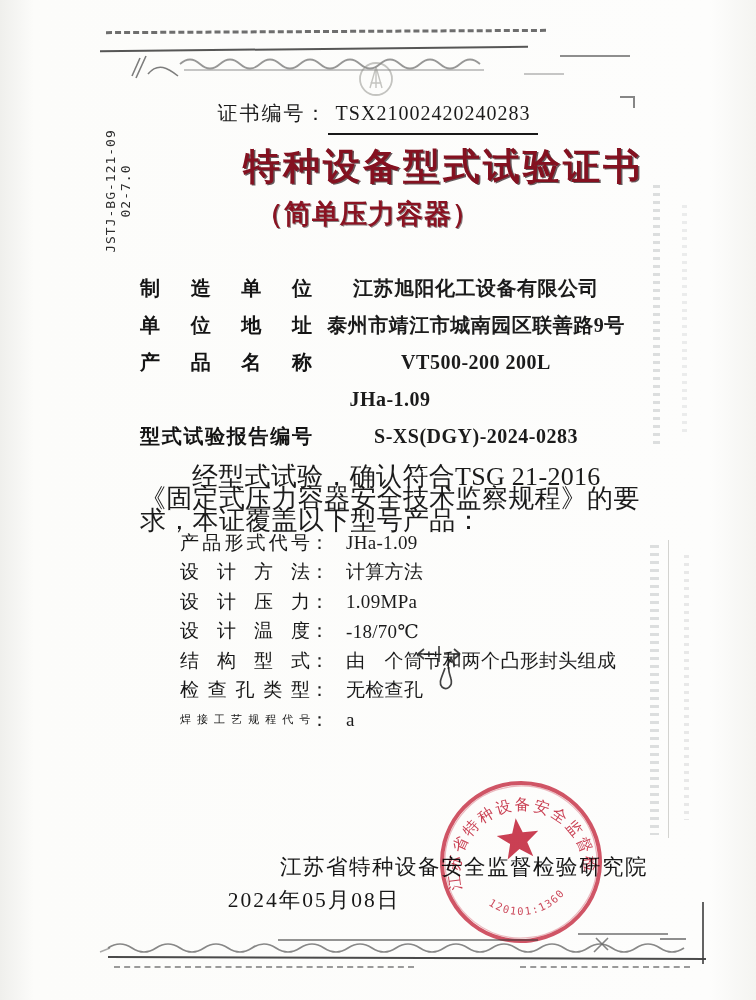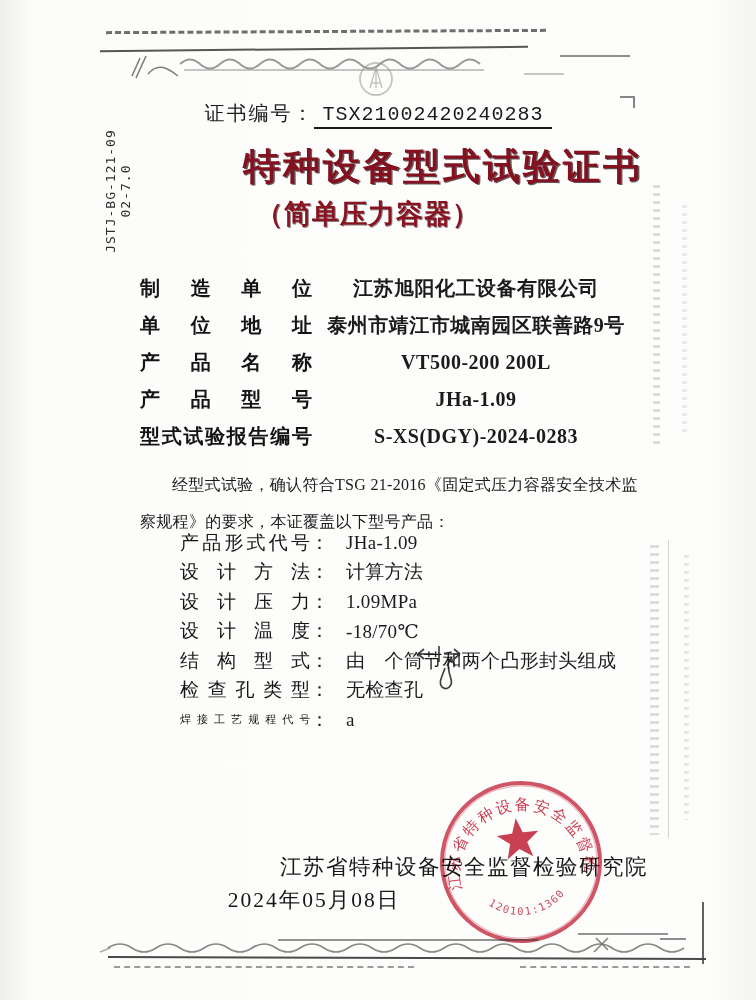--- a/index.html
+++ b/index.html
@@ -30,36 +30,36 @@
     opacity:.28; filter:blur(.5px); }
   .bleed.a { left:653px; top:185px; width:7px; height:262px; }
   .bleed.b { left:650px; top:545px; width:9px; height:290px; }
   .bleed.c { left:684px; top:555px; width:5px; height:265px; opacity:.18; }
   .bleed.d { left:682px; top:205px; width:5px; height:230px; opacity:.15; }
   .bleed-line { position:absolute; left:668px; top:540px; width:1px; height:298px; background:#c8c8c4; opacity:.8; }
   
   .certno-row { position:absolute; left:0; top:100px; width:756px; text-align:center; font-size:20px; }
   .certno-row .lbl { letter-spacing:2px; }
   .certno-row .val { display:inline-block; min-width:178px; text-align:center;
-    border-bottom:2px solid #191919; padding:0 8px 1px; letter-spacing:1px;
-    font-family:Liberation Mono, monospace; }
+    border-bottom:2px solid #191919; padding:0 8px 8px; letter-spacing:1px;
+    font-family:Liberation Serif, serif; }
   .title { position:absolute; left:0; top:142px; width:643px; text-align:right;
     font-size:37px; font-weight:bold; letter-spacing:3px; color:#841120;
     text-shadow:1.4px 1.4px 0 rgba(20,2,6,.65); }
   .subtitle { position:absolute; left:0; top:196px; width:736px; text-align:center;
     font-size:27px; font-weight:bold; letter-spacing:1px; color:#8a1322;
     text-shadow:1px 1px 0 rgba(20,2,6,.5); }
   
   .fields { position:absolute; left:140px; top:270px; width:500px; }
   .frow { display:flex; height:37px; align-items:center; font-size:20px; }
   .flabel { display:inline-block; width:172px; text-align:justify; text-align-last:justify; font-weight:bold; color:#141414; }
   .fvalue { flex:1; text-align:center; white-space:pre-wrap; letter-spacing:.5px;font-weight:bold; }
   
   .statement { position:absolute; left:140px; top:466px; width:512px;
-    font-size:16px; line-height:37px; text-indent:2em; letter-spacing:.3px; }
+    font-size:26px; line-height:22px; text-indent:2em; letter-spacing:.3px; }
   
   .specs { position:absolute; left:180px; top:528px; width:470px; }
   .srow { display:flex; height:29.5px; align-items:center; font-size:19px; }
   .slabel { display:inline-block; width:130px; text-align:justify; text-align-last:justify; color:#161616; }
   .slabel.long { font-size:11px; letter-spacing:-.3px; }
   .scolon { width:22px; }
   .svalue { margin-left:14px; white-space:pre-wrap; letter-spacing:.3px; }
   .cursor-artifact { position:absolute; left:414px; top:642px; opacity:.85; }
   
   .issuer { position:absolute; left:0; top:852px; width:648px; text-align:right;
@@ -123,21 +123,20 @@
     </div>
     <div class="frow">
       <span class="flabel">单位地址</span>
       <span class="fvalue">泰州市靖江市城南园区联善路9号</span>
     </div>
     <div class="frow">
       <span class="flabel">产品名称</span>
       <span class="fvalue">VT500-200 200L</span>
     </div>
     <div class="frow">
-      <span class="flabel">产品型号</span>
       <span class="fvalue">JHa-1.09</span>
     </div>
     <div class="frow">
       <span class="flabel">型式试验报告编号</span>
       <span class="fvalue">S-XS(DGY)-2024-0283</span>
     </div>
   </div>
 
   <div class="statement">经型式试验，确认符合TSG 21-2016《固定式压力容器安全技术监察规程》的要求，本证覆盖以下型号产品：</div>
 

